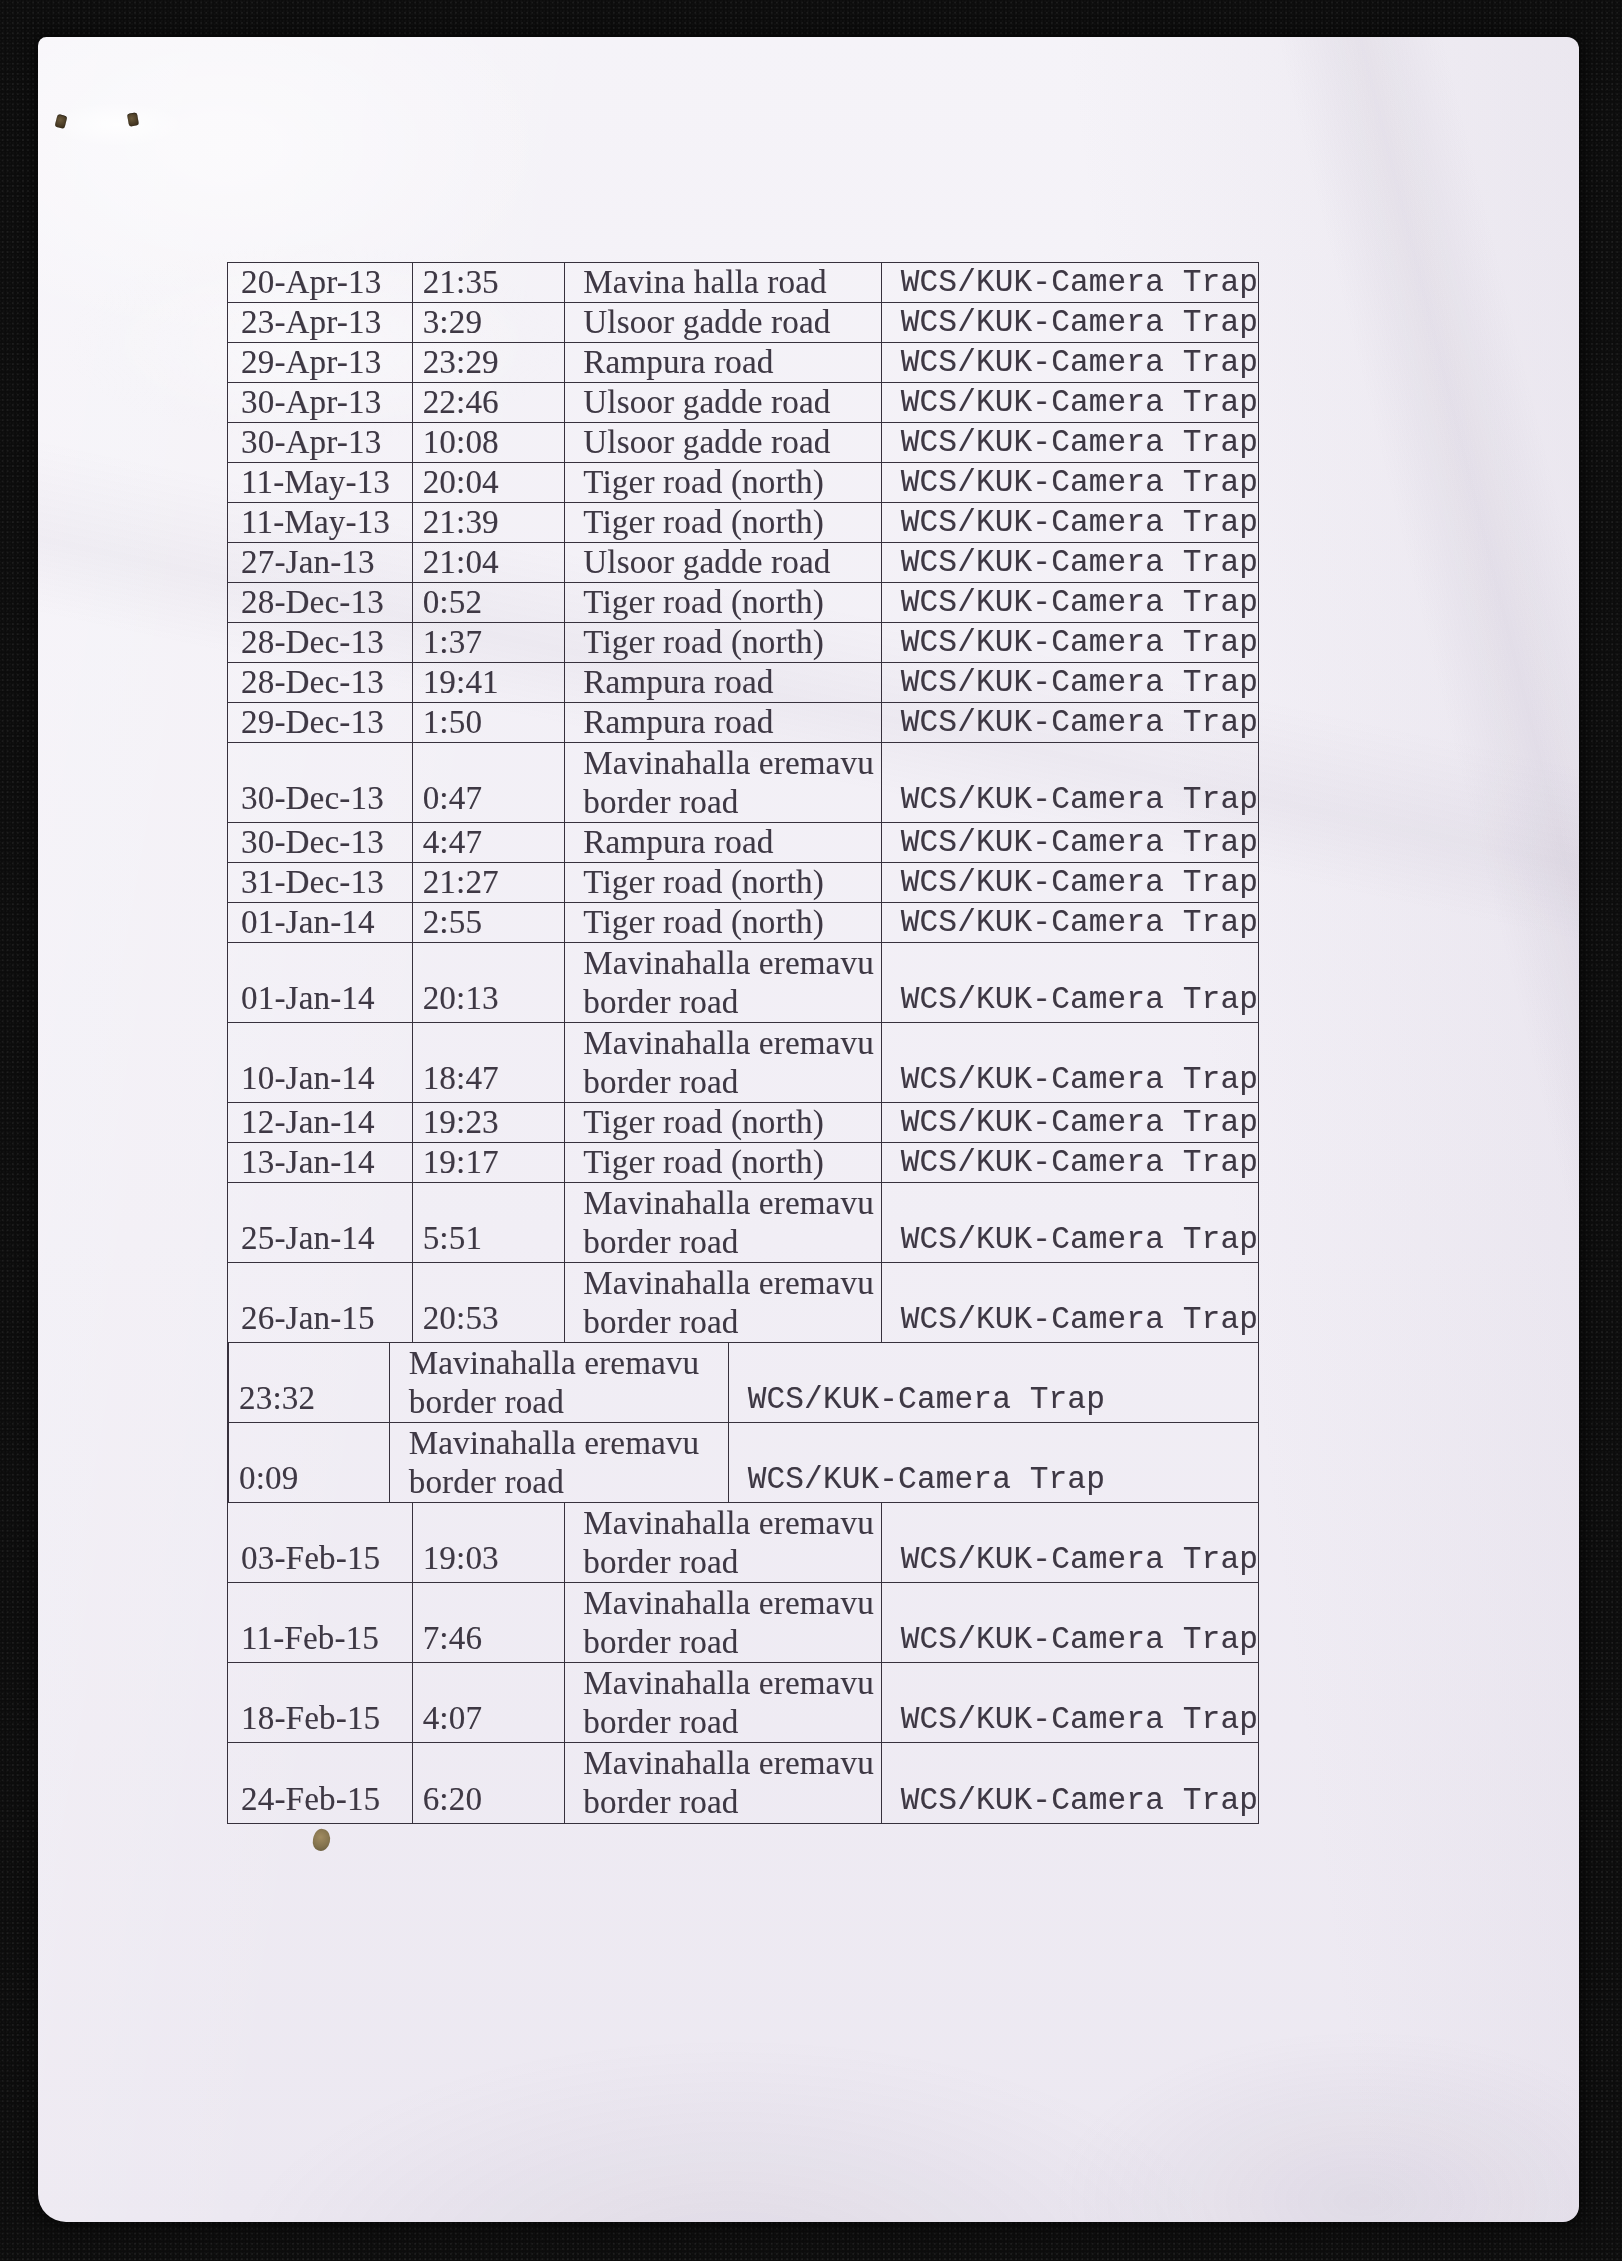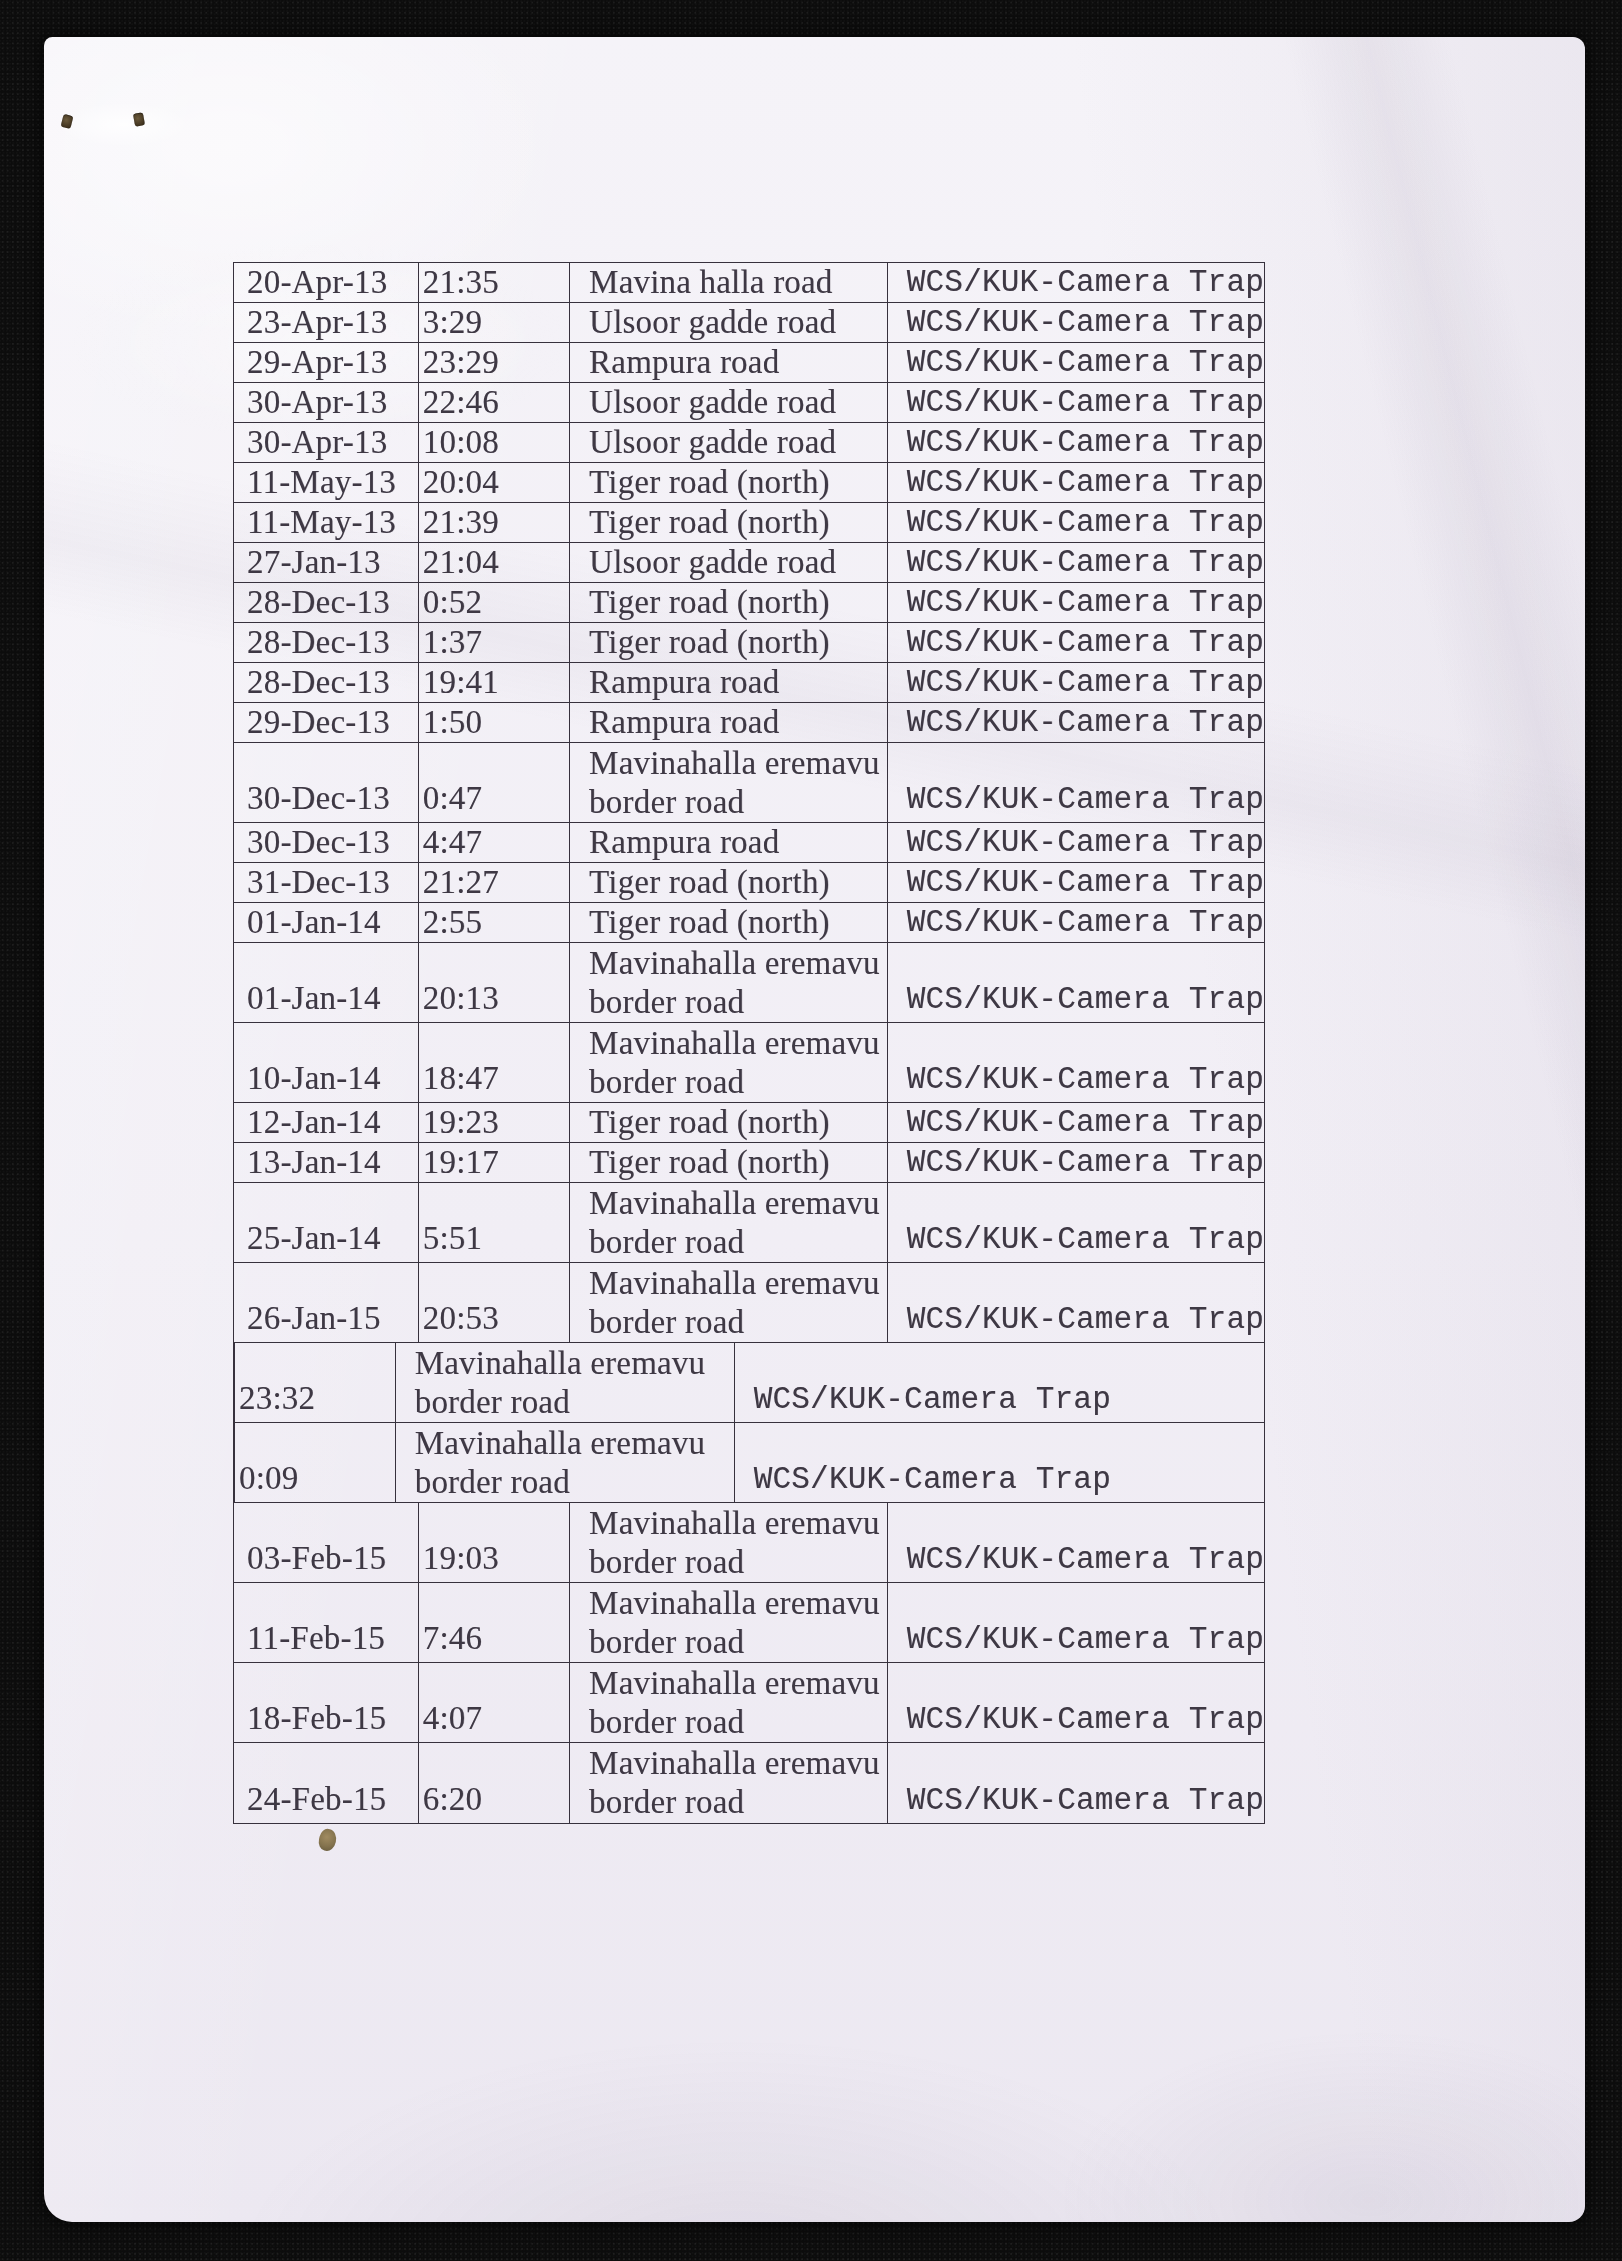--- a/index.html
+++ b/index.html
@@ -7,21 +7,21 @@
     width:1623px;height:2261px;position:relative;overflow:hidden;
     background-color:#0c0c0c;
     background-image:
       radial-gradient(rgba(90,90,90,.22) 0.6px, transparent 0.8px),
       radial-gradient(rgba(60,60,60,.18) 0.5px, transparent 0.7px);
     background-size:5.1px 5.1px, 3.3px 3.3px;
     background-position:0 0, 1.9px 2.8px;
     font-family:"Liberation Serif","DejaVu Serif",serif;
   }
   .paper{
-    position:absolute;left:44px;top:37px;width:1541px;height:2185px;
+    position:absolute;left:38px;top:37px;width:1541px;height:2185px;
     border-radius:8.4px 12px 16px 28px;
     background:
       radial-gradient(514px 303px at 12% 5%, rgba(255,255,255,.55), transparent 65%),
       linear-gradient(100deg, rgba(255,255,255,.28), rgba(255,255,255,0) 32%),
       linear-gradient(262deg, rgba(182,170,194,.16), transparent 28%),
       linear-gradient(180deg,#f5f3f8 0%,#f1eef5 55%,#ece8f1 100%);
     box-shadow:0 0 17px rgba(0,0,0,.85);
   }
   .paper::before{
     content:"";position:absolute;inset:0;border-radius:inherit;pointer-events:none;
@@ -63,21 +63,21 @@
   }
   .trow:last-child{border-bottom:none;}
   .trow.tall{height:80px;}
   .cell{
     box-sizing:border-box;display:flex;align-items:center;
     font-size:33px;line-height:1;letter-spacing:0.2px;
     white-space:nowrap;overflow:visible;
     text-shadow:0.3px 0.4px 0 rgba(62,56,68,.35);
   }
   .c-date{width:196px;padding-left:13px;}
-  .c-time{width:145px;padding-left:4px;border-left:1.9px solid var(--line);}
+  .c-time{width:145px;padding-left:10px;border-left:1.9px solid var(--line);}
   .c-loc{width:339px;padding-left:18.7px;border-left:1.9px solid var(--line);
          white-space:normal;line-height:37px;margin-left:16px;}
   .c-src{flex:1;padding-left:18.7px;border-left:1.9px solid var(--line);font-size:31px;font-family:Liberation Mono, monospace;}
   .trow.tall .c-date,.trow.tall .c-time,.trow.tall .c-src{
     align-items:flex-end;padding-bottom:7.5px;
   }
   .trow.tall .c-loc{align-items:center;line-height:39px;font-family:Liberation Serif, serif;}
 </style>
 </head>
 <body>

